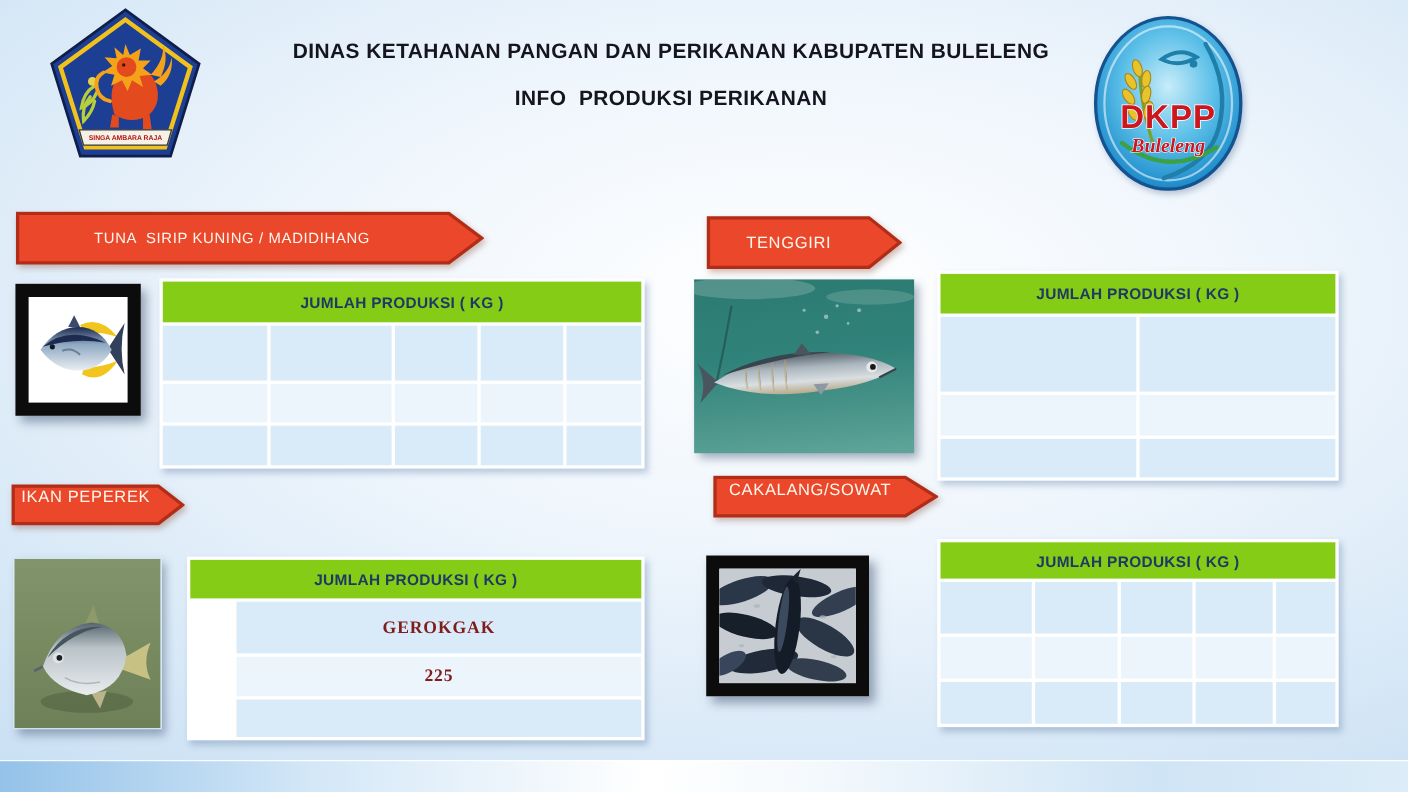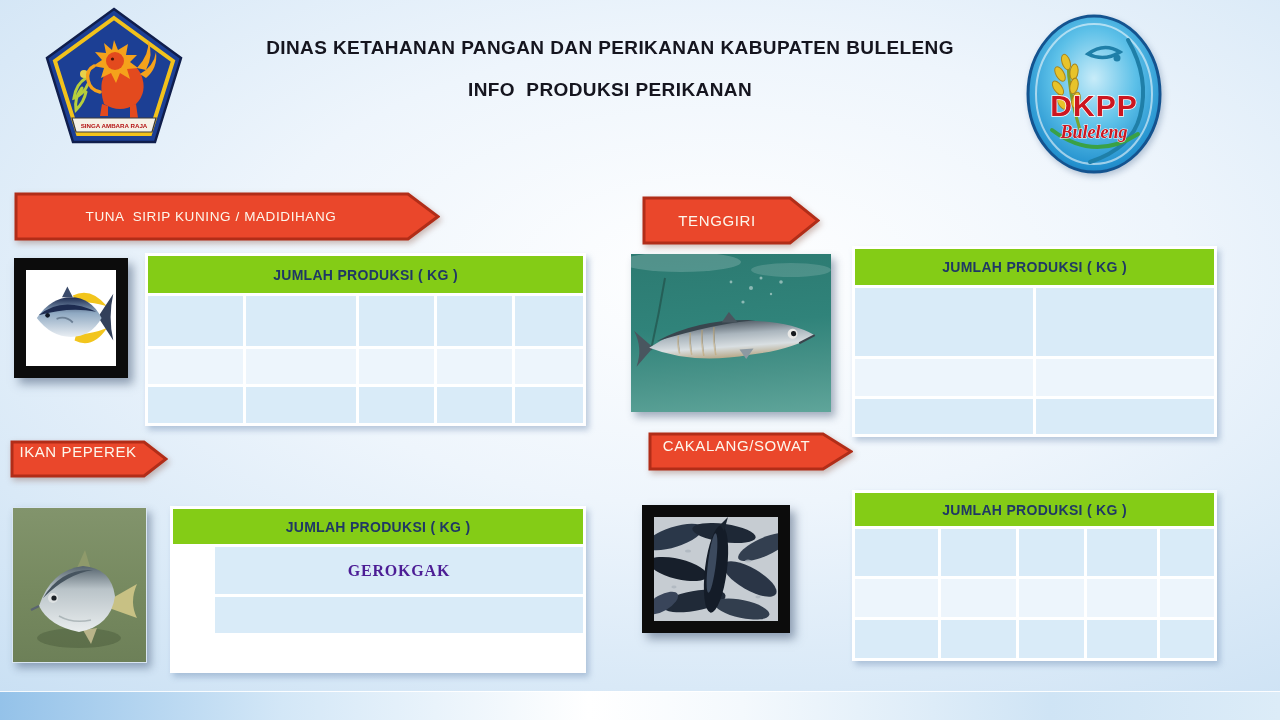--- a/index.html
+++ b/index.html
@@ -10,39 +10,39 @@
   }
   .bound{white-space:pre;}
 
   
   .title-line{position:absolute;left:130px;right:190px;text-align:center;
     color:#15151f;font-weight:bold;letter-spacing:.4px;font-size:19px;}
   .title-1{top:37px;}
   .title-2{top:79px;}
 
   .emblem{position:absolute;left:42px;top:6px;width:144px;height:150px;}
-  .dkpp{position:absolute;left:1024px;top:12px;width:140px;height:164px;filter:drop-shadow(2px 3px 3px rgba(70,100,140,.35));}
+  .dkpp{position:absolute;left:992px;top:12px;width:140px;height:164px;filter:drop-shadow(2px 3px 3px rgba(70,100,140,.35));}
 
   
   .banner{position:absolute;filter:drop-shadow(2px 3px 3px rgba(120,60,40,.35));}
   .banner svg{position:absolute;left:0;top:0;}
   .banner .blabel{position:absolute;left:0;top:0;bottom:0;display:flex;align-items:center;justify-content:center;
     color:#fdf7ec;font-weight:normal;letter-spacing:.6px;}
 
   
   .ptable{position:absolute;background:#ffffff;padding:3px;display:flex;flex-direction:column;gap:3px;
     box-shadow:3px 4px 6px rgba(100,130,170,.4);}
   .ptable-header{background:#84cc16;color:#1F3864;font-weight:bold;font-size:14px;letter-spacing:.3px;
     display:flex;align-items:center;justify-content:center;}
   .ptable-grid{display:grid;gap:3px;}
   .cell{display:flex;align-items:center;justify-content:center;}
   .cell-dark{background:#D9EBF8;}
   .cell-light{background:#EDF5FC;}
   .serif-cells .cell{font-family:"Liberation Serif",serif;font-weight:bold;font-size:16px;
-    color:#4c1d95;letter-spacing:.8px;margin-left:42px;}
+    color:#7f1d1d;letter-spacing:.8px;margin-left:42px;}
 
   
   .framed{position:absolute;background:#ffffff;border:12px solid #0c0c0c;
     box-shadow:5px 6px 9px rgba(60,80,110,.5);}
   .photo{position:absolute;box-shadow:4px 5px 8px rgba(60,80,110,.45);}
   .tenggiri-photo{background:linear-gradient(175deg,#2c7a71 0%,#30837a 45%,#4a948a 75%,#5fa59a 100%);overflow:hidden;}
   .peperek-photo{background:linear-gradient(180deg,#82946c 0%,#76895f 55%,#6d8058 100%);overflow:hidden;border:1px solid #d9e6f2;}
   .cakalang-inner{background:#c6ccd2;width:100%;height:100%;}
 
   .bottom-band{position:absolute;left:0;right:0;top:691px;height:29px;
@@ -254,20 +254,21 @@
       <circle cx="41" cy="90" r="2.6" fill="#1a2026"></circle>
       <path d="M26 98 L18 102" stroke="#5a6470" stroke-width="2.5" fill="none"></path>
       <path d="M46 108 Q60 116 78 112" stroke="#9aa5a8" stroke-width="1.5" fill="none" opacity=".7"></path>
     </svg>
   </div>
 
   <div class="ptable serif-cells" style="left:170px;top:506px;width:410px;">
     <div class="ptable-header bound" style="height:35px;">JUMLAH PRODUKSI ( KG )</div>
     <div class="ptable-grid" style="grid-template-columns:1fr;grid-template-rows:47px 36px 34px;">
         <div class="cell cell-dark">GEROKGAK</div>
+        <div class="cell cell-light">225</div>
         <div class="cell cell-dark"></div>
       </div>
   </div>
 
   <div class="banner" style="left:648px;top:432px;width:205px;height:26px;">
     <svg width="205" height="39" viewBox="0 0 205 39">
       <polygon points="2,2 175,2 203,19.5 175,37 2,37" fill="#EA472B" stroke="#B12D18" stroke-width="3"></polygon>
     </svg>
     <span class="blabel bound" style="right:28px;font-size:15px;">CAKALANG/SOWAT</span>
   </div>

